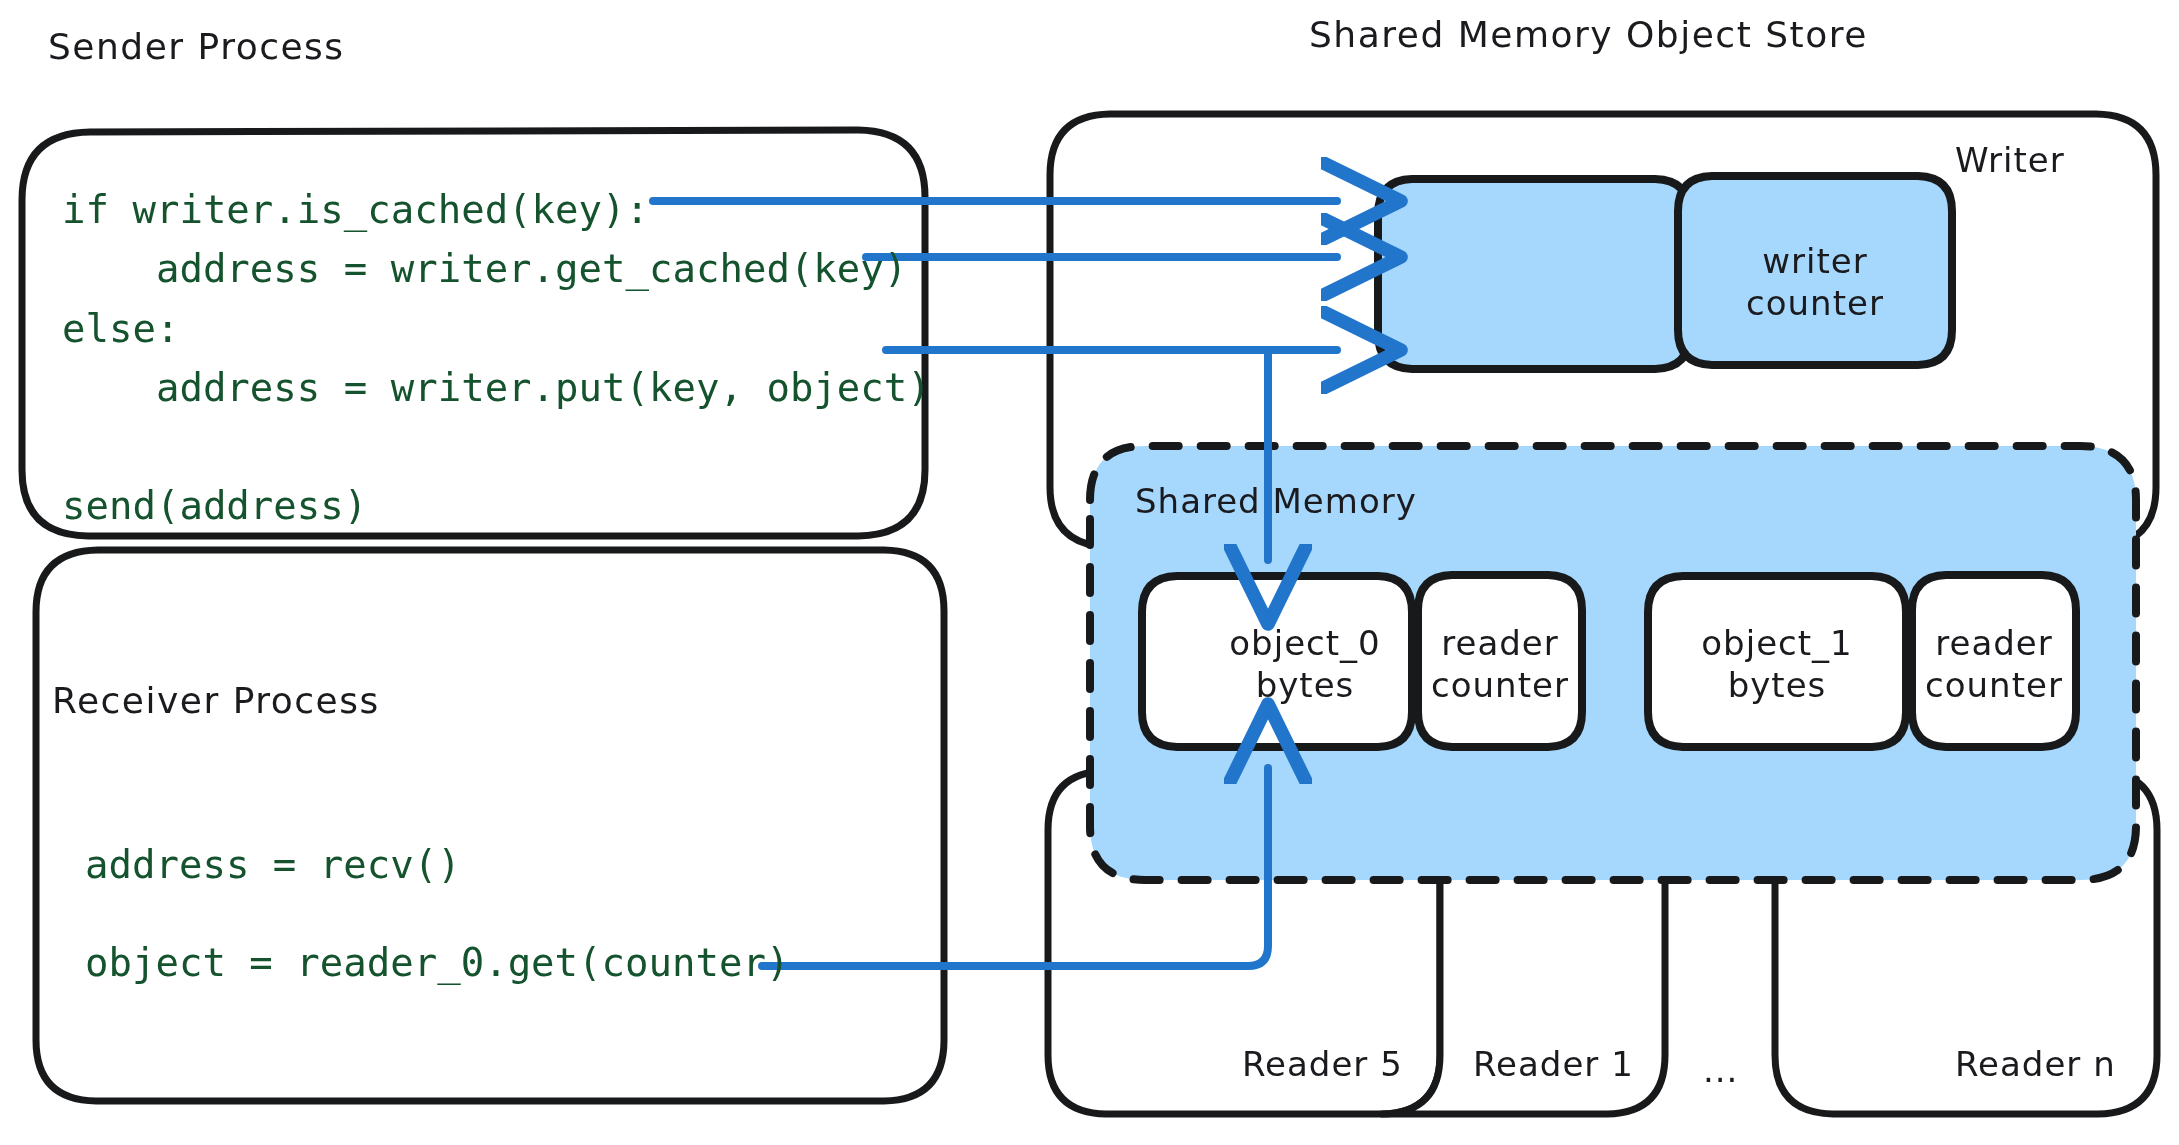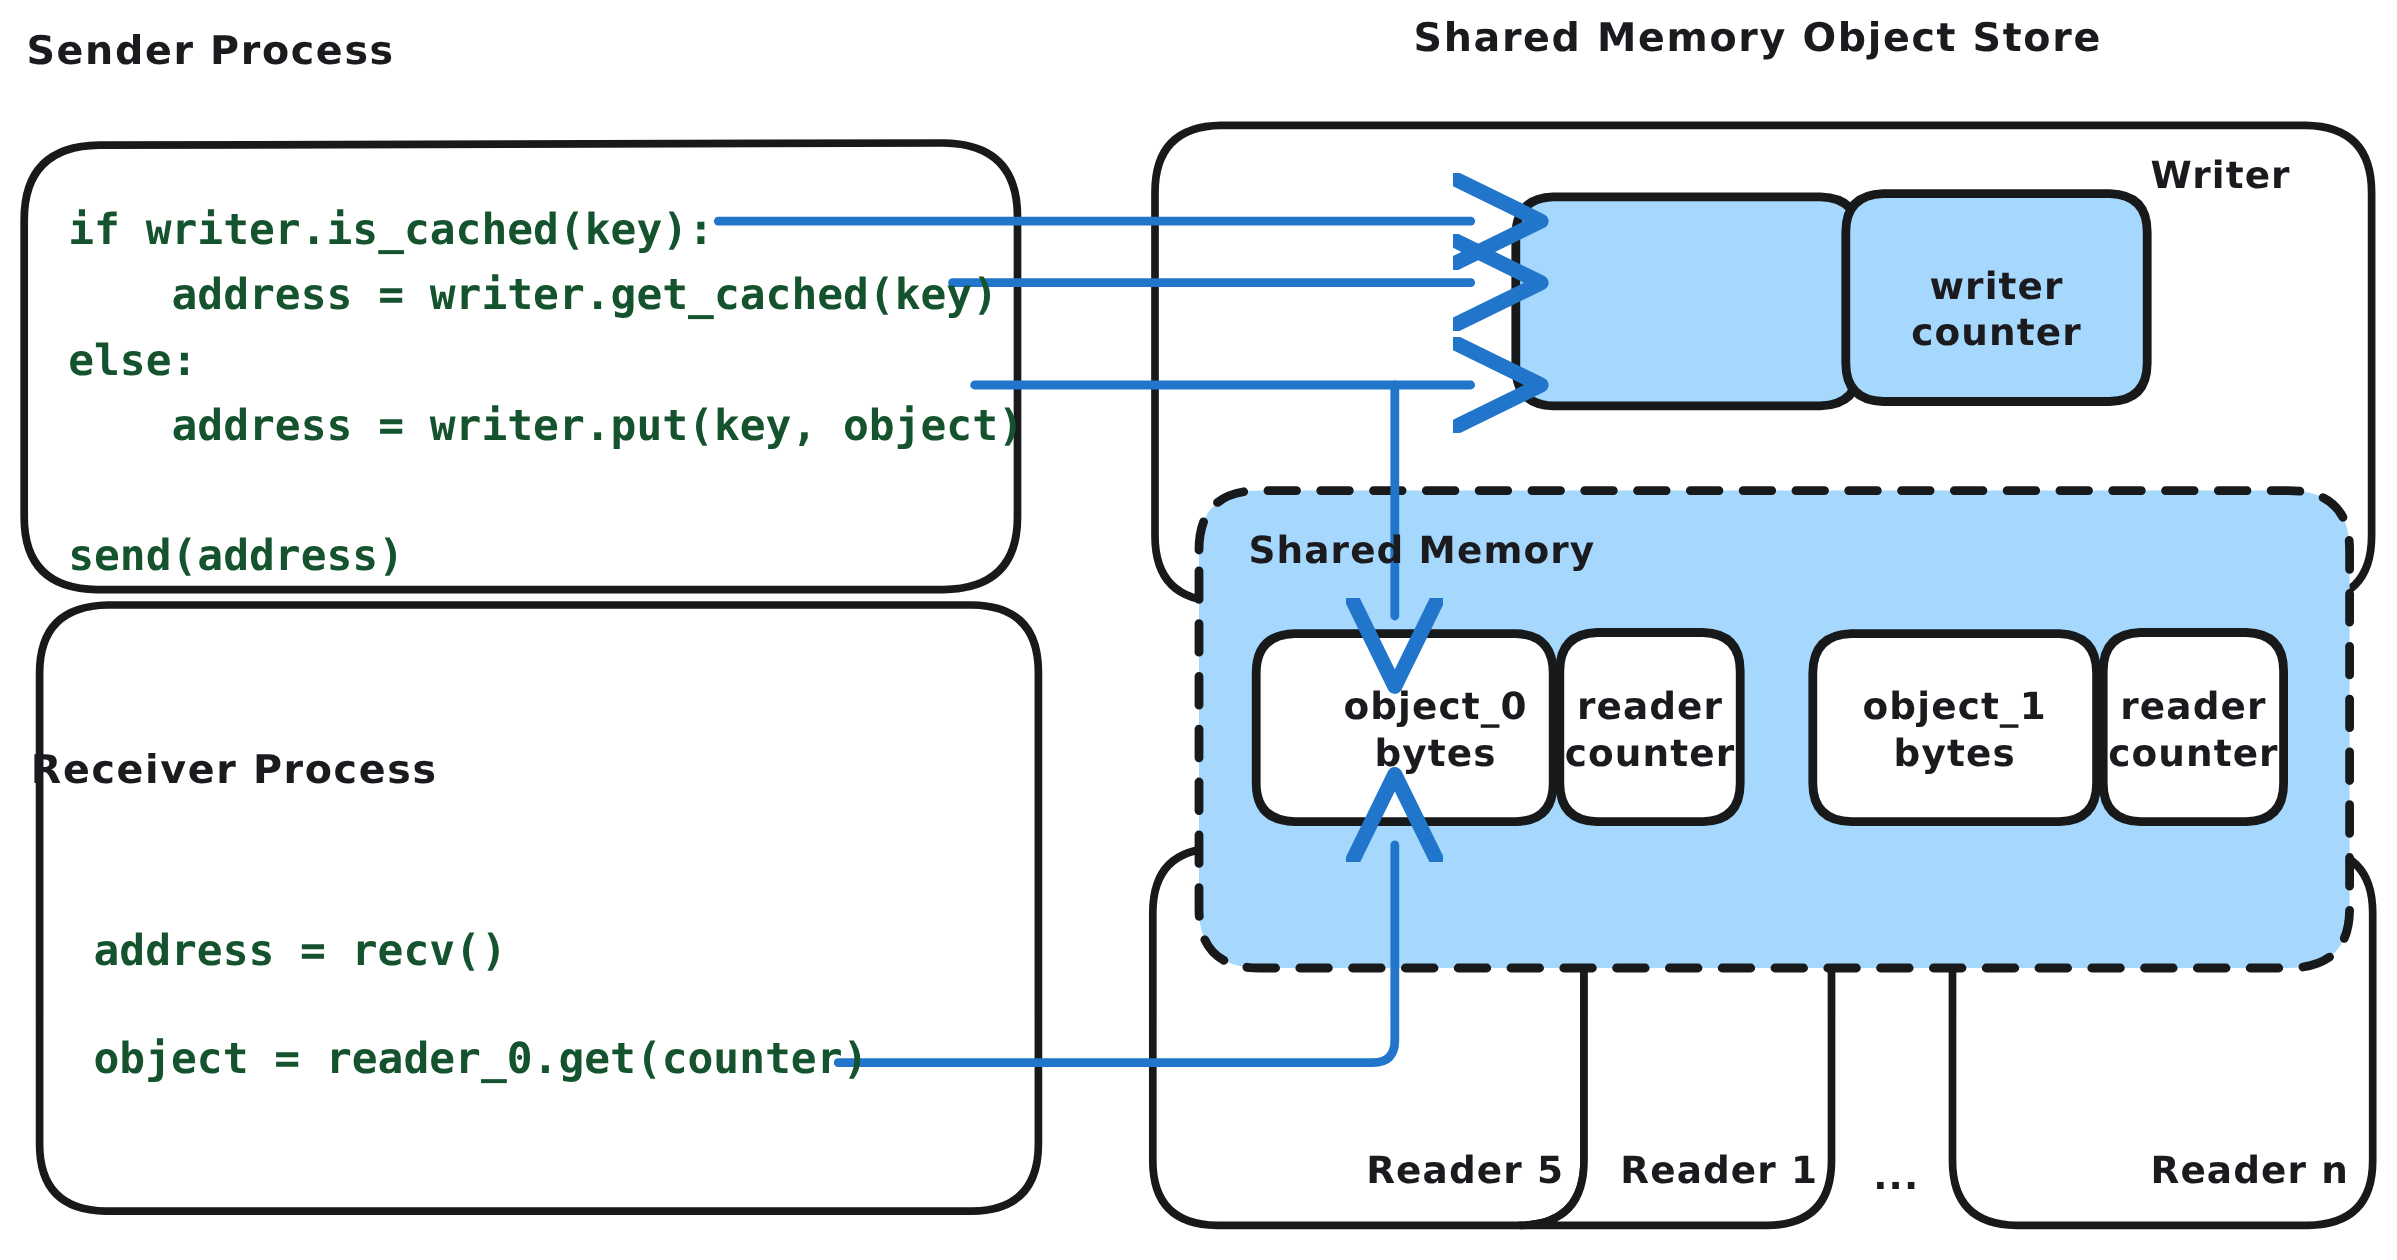--- a/index.html
+++ b/index.html
@@ -2,25 +2,25 @@
 <html><head>
 <meta charset="utf-8">
 <title>Shared Memory Object Store Diagram</title>
 <style>
   html,body{margin:0;padding:0;background:#ffffff;}
   body{width:2179px;height:1145px;overflow:hidden;
        font-family:"DejaVu Sans","Liberation Sans",sans-serif;}
   #stage{position:relative;width:2179px;height:1145px;background:#fff;}
   #svg-layer{position:absolute;left:0;top:0;width:2179px;height:1145px;}
 
-  .lbl{position:absolute;color:#1b1b1f;white-space:pre;font-weight:bold;}
+  .lbl{position:absolute;color:#1b1b1f;white-space:pre;}
 
   
   .heading{font-family:"DejaVu Sans","Liberation Sans",sans-serif;
-           font-size:36px;font-weight:700;letter-spacing:1.5px;}
+           font-size:36px;font-weight:400;letter-spacing:1.5px;margin-left:24px;}
   .boxlabel{font-family:"DejaVu Sans","Liberation Sans",sans-serif;
             font-size:34px;letter-spacing:1px;text-align:center;line-height:1.25;}
   .corner{font-family:"DejaVu Sans","Liberation Sans",sans-serif;
           font-size:34px;letter-spacing:1px;}
   .code{font-family:"DejaVu Sans Mono","Liberation Mono",monospace;
         font-size:39px;line-height:1.52;color:#14532d;white-space:pre;}
 
   .centerbox{display:flex;align-items:center;justify-content:center;}
 </style>
 </head>

